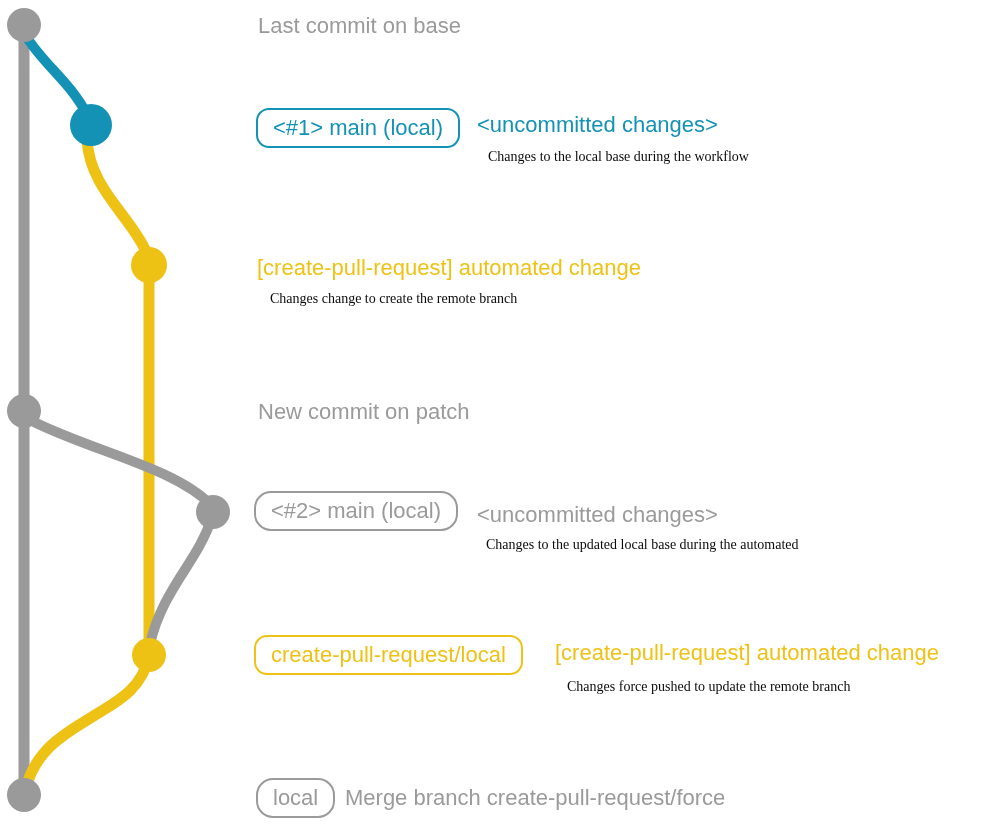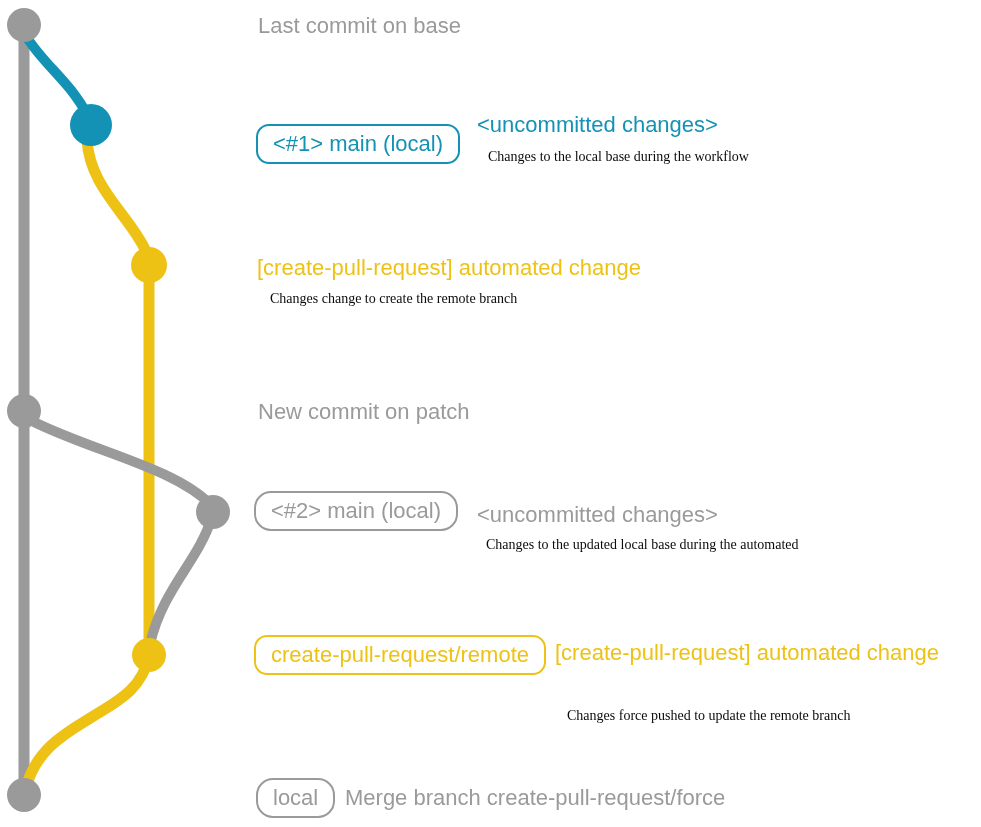--- a/index.html
+++ b/index.html
@@ -80,33 +80,33 @@
     <circle cx="91" cy="125" r="21" class="dot-blue"></circle>
     <circle cx="149" cy="265" r="18" class="dot-yellow"></circle>
     <circle cx="24" cy="411" r="17" class="dot-gray"></circle>
     <circle cx="213" cy="512" r="17" class="dot-gray"></circle>
     <circle cx="149" cy="655" r="17" class="dot-yellow"></circle>
     <circle cx="24" cy="795" r="17" class="dot-gray"></circle>
   </svg>
 
   <div class="lbl gray" style="left:258px;top:13px">Last commit on base</div>
 
-  <div class="badge blue" style="left:256px;top:124px">&lt;#1&gt; main (local)</div>
+  <div class="badge blue" style="left:256px;top:108px">&lt;#1&gt; main (local)</div>
   <div class="lbl blue" style="left:477px;top:112px">&lt;uncommitted changes&gt;</div>
   <div class="caption" style="left:488px;top:145px">Changes to the local base during the workflow</div>
 
   <div class="lbl yellow" style="left:257px;top:255px">[create-pull-request] automated change</div>
   <div class="caption" style="left:270px;top:287px">Changes change to create the remote branch</div>
 
   <div class="lbl gray" style="left:258px;top:399px">New commit on patch</div>
 
   <div class="badge gray" style="left:254px;top:491px">&lt;#2&gt; main (local)</div>
   <div class="lbl gray" style="left:477px;top:502px">&lt;uncommitted changes&gt;</div>
   <div class="caption" style="left:486px;top:533px">Changes to the updated local base during the automated</div>
 
-  <div class="badge yellow" style="left:254px;top:635px">create-pull-request/remote</div>
+  <div class="badge yellow" style="left:254px;top:635px">create-pull-request/local</div>
   <div class="lbl yellow" style="left:555px;top:640px">[create-pull-request] automated change</div>
-  <div class="caption" style="left:567px;top:704px">Changes force pushed to update the remote branch</div>
+  <div class="caption" style="left:567px;top:675px">Changes force pushed to update the remote branch</div>
 
   <div class="badge gray" style="left:256px;top:778px">local</div>
   <div class="lbl gray" style="left:345px;top:785px">Merge branch create-pull-request/force</div>
 
 </div>
 
 </body></html>

